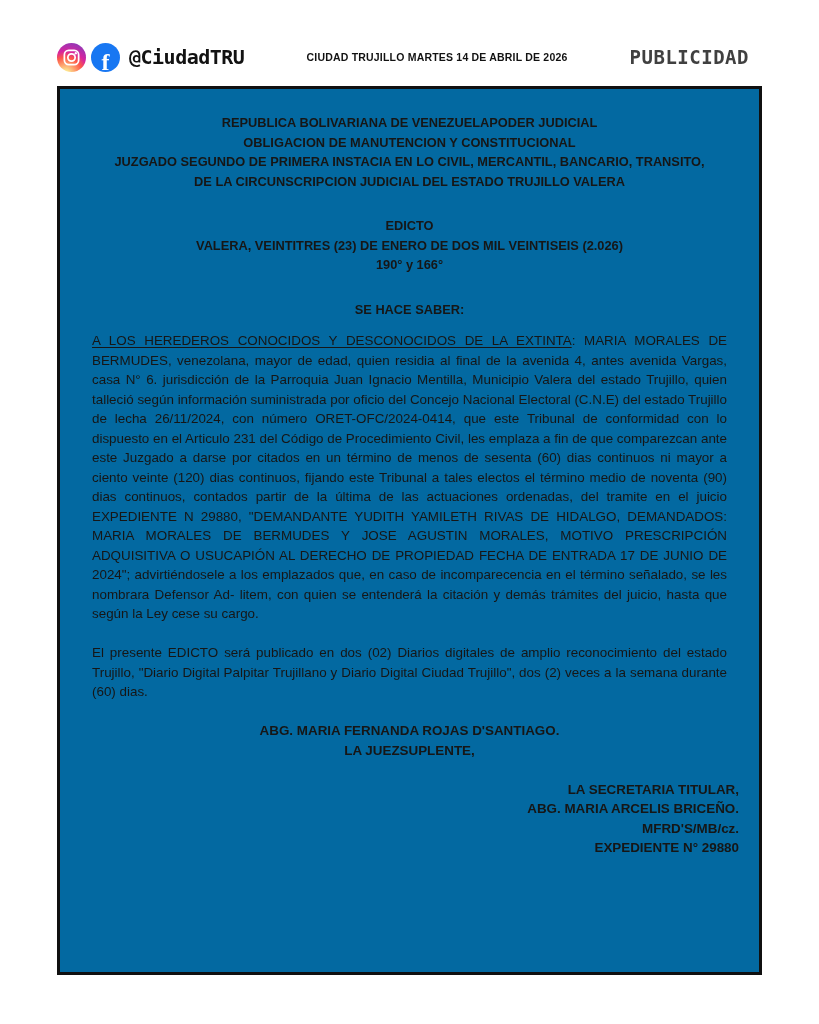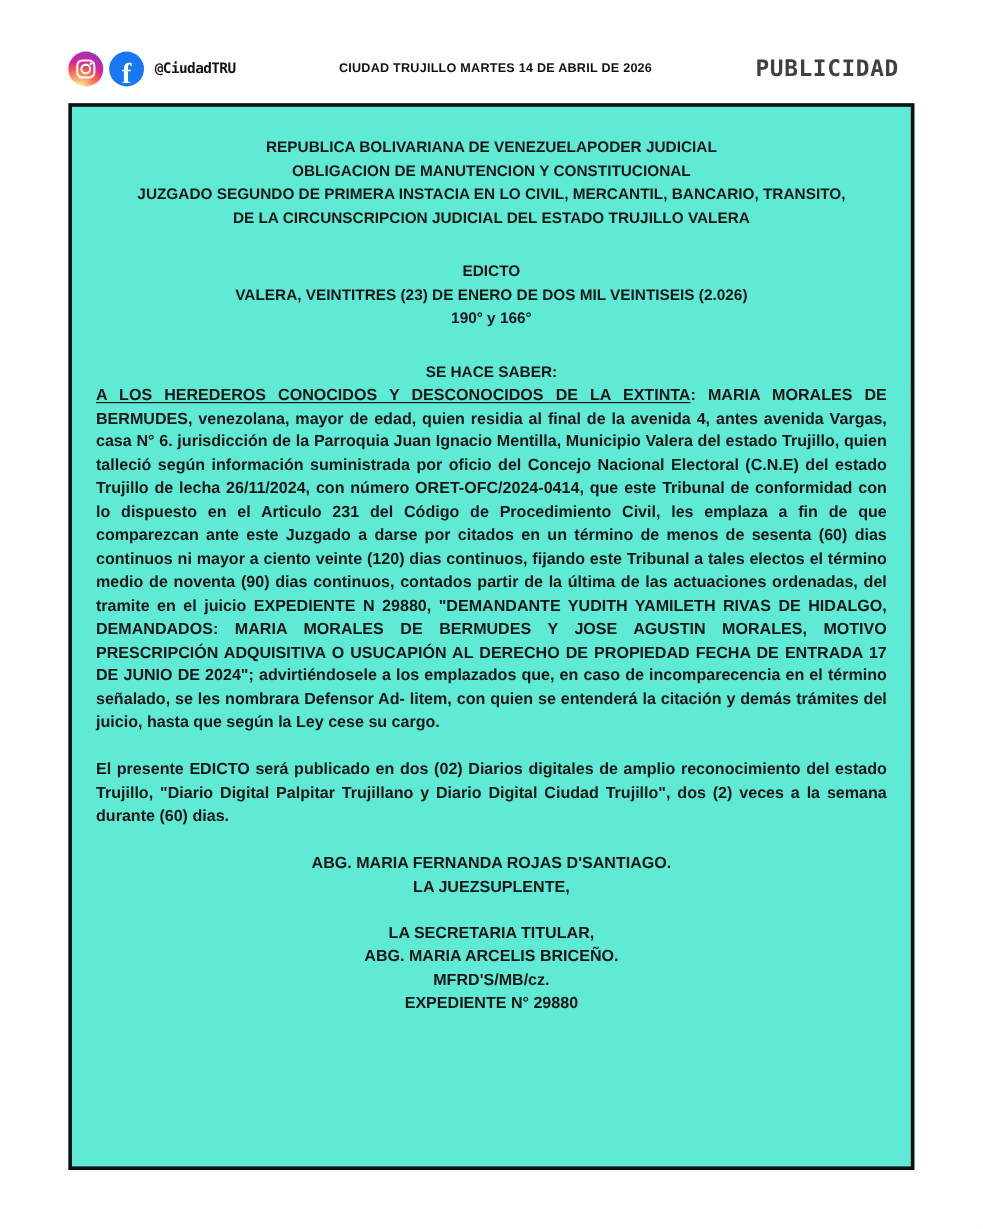--- a/index.html
+++ b/index.html
@@ -25,51 +25,51 @@
     margin-right:5px;
   }
   .fb { background:#1877F2; overflow:hidden; }
   .fb span {
     color:#fff; font-weight:bold; font-size:24px; line-height:1;
     font-family:"Liberation Serif", serif;
     transform:translateY(5px);
   }
   .handle {
     font-family:"DejaVu Sans Mono", monospace; font-weight:bold;
-    font-size:12px; color:#121212; margin-left:9px; letter-spacing:-0.5px;
+    font-size:20px; color:#121212; margin-left:9px; letter-spacing:-0.5px;
   }
   .dateline {
     flex:1; text-align:center; font-size:10.5px; font-weight:bold;
     letter-spacing:0.2px; color:#121212;
   }
   .publicidad {
     font-family:"DejaVu Sans Mono", monospace; font-weight:bold;
     font-size:19px; letter-spacing:0.5px; color:#404040;
   }
 
   
   .doc {
     position:absolute; left:57px; top:86px; width:705px; height:889px;
     border:3px solid #101010; box-sizing:border-box;
-    padding:24px 20px 0 20px; background:#5eead4;
+    padding:24px 20px 0 20px; background:#0369a1;
   }
   .c { text-align:center; }
   .line {
     font-size:12.8px; font-weight:bold; line-height:19.5px;
     white-space:nowrap; color:#161616;
   }
   .mt { margin-top:25px; }
   .body-par {
-    margin:0; font-size:13.4px; font-weight:bold; line-height:19.5px;
+    margin:12px; font-size:13.4px; font-weight:normal; line-height:19.5px;
     text-align:justify; color:#161616;
   }
   .p2 { margin-top:19.5px; }
   .underline { text-decoration:underline; text-underline-offset:2px; }
   .judge { margin-top:19.5px; text-align:center; }
-  .secretary { margin-top:19.5px; text-align:center; }
+  .secretary { margin-top:19.5px; text-align:right; }
   .judge div, .secretary div {
     font-size:13.4px; font-weight:bold; line-height:19.5px; color:#161616;
   }
 </style>
 </head>
 <body>
 
 <div class="page">
 
   <header class="topbar">

